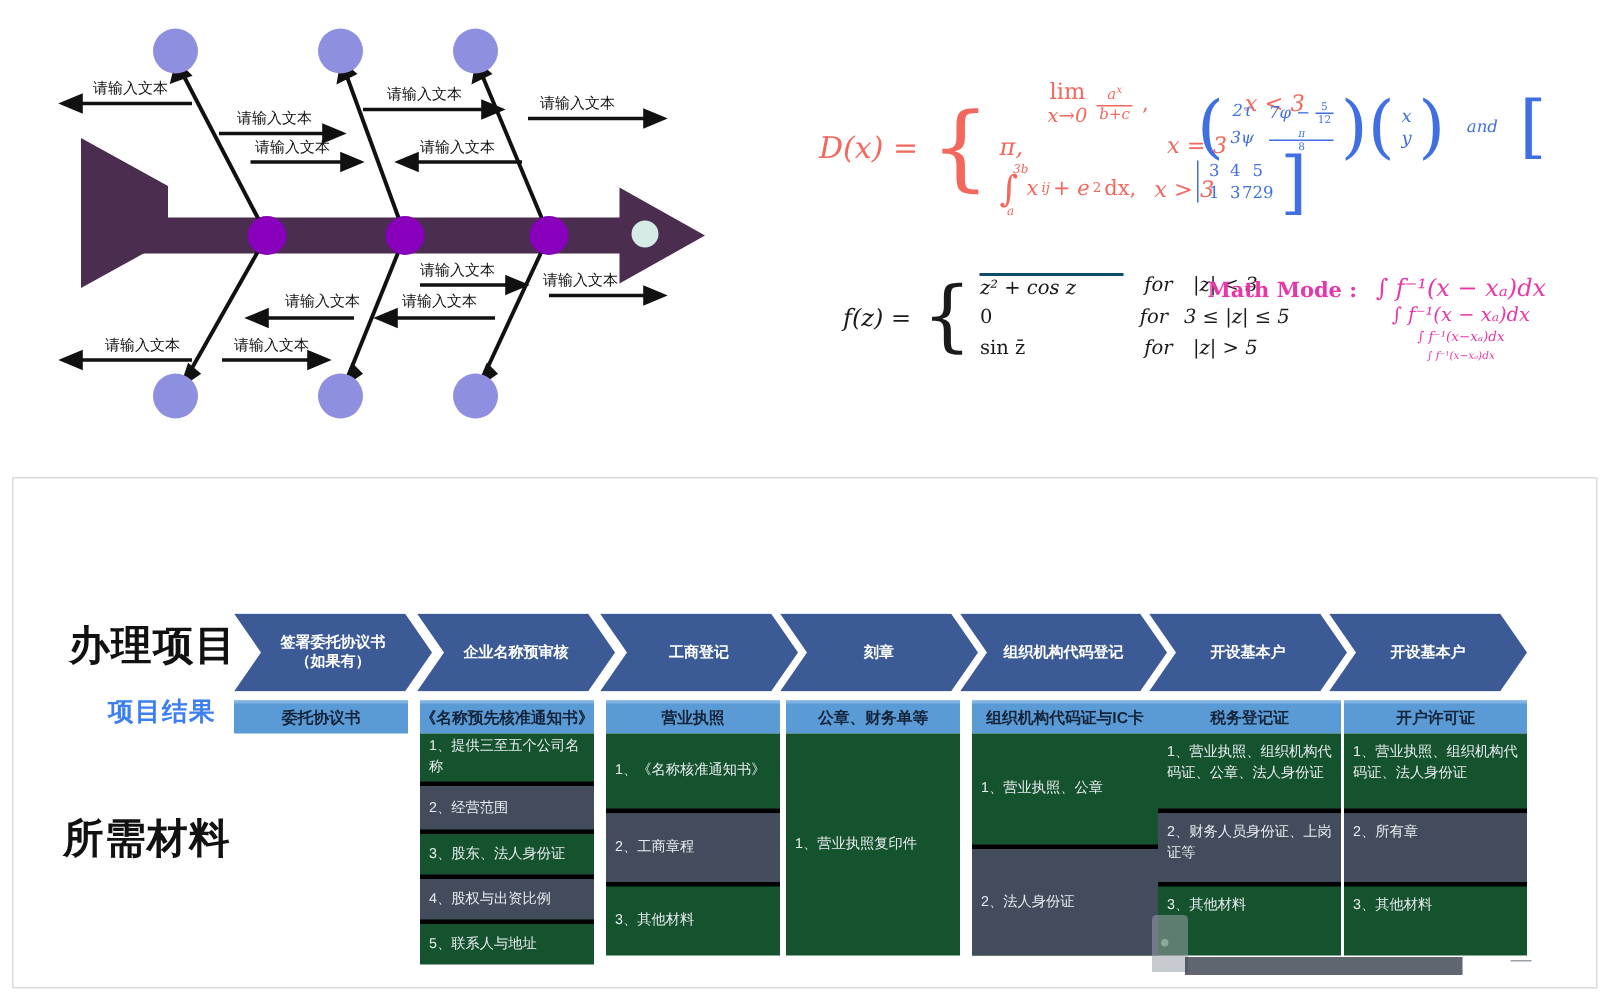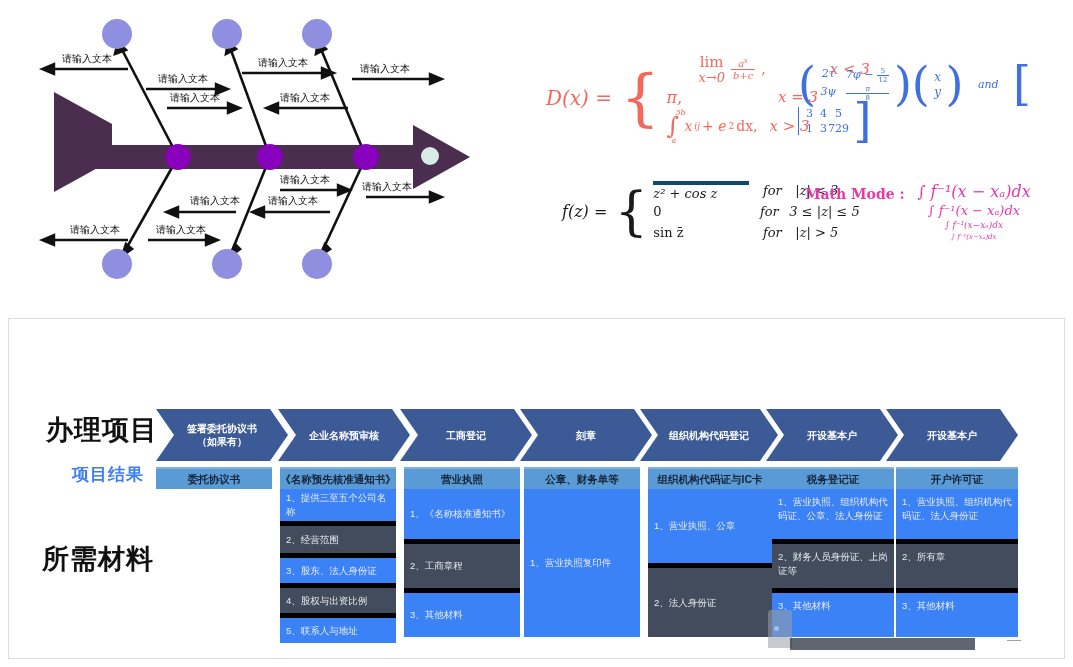--- a/index.html
+++ b/index.html
@@ -35,24 +35,24 @@
   .chev{position:absolute;height:52px;}
   .chev .shape{position:absolute;inset:0;background:#3c5b96;
      clip-path:polygon(0 0, calc(100% - 18px) 0, 100% 50%, calc(100% - 18px) 100%, 0 100%, 18px 50%);}
   .chev .txt{position:absolute;inset:0;display:flex;flex-direction:column;
      align-items:center;justify-content:center;color:#fff;font-size:10px;
      line-height:13px;font-weight:bold;text-align:center;padding:0 16px;box-sizing:border-box;}
   .col{position:absolute;top:467px;width:116px;}
   .col .rhead{height:22px;background:#5b9bd5;color:#14243a;font-size:10.5px;
      font-weight:bold;display:flex;align-items:center;justify-content:center;
      text-align:center;line-height:12px;border-top:2px solid #7fb3e3;box-sizing:border-box;}
-  .col .body{background:#3b82f6;}
+  .col .body{background:#14532d;}
   .cell{color:#e8ebf0;font-size:9.5px;line-height:14px;padding:6px 6px;
      box-sizing:border-box;display:flex;align-items:center;
-     border-top:5px solid #000000;}
+     border-top:3px solid #000000;}
   .cell:first-child{border-top:none;}
   .cell.alt{background:#434c5c;}
   .cell.ctr{justify-content:center;text-align:center;}
   .watermark{position:absolute;left:768px;top:610px;width:24px;height:38px;
      background:#9aa0a8;opacity:.55;border-radius:3px 3px 0 0;}
   .watermark:after{content:"";position:absolute;left:6px;top:16px;width:5px;height:5px;
      border-radius:50%;background:#f0f0f0;}
   .wmbar{position:absolute;left:790px;top:638px;width:185px;height:12px;
      background:#2b3340;opacity:.75;}
   .wmline{position:absolute;left:1007px;top:640px;width:14px;height:1px;background:#9aa0a8;}
@@ -226,21 +226,21 @@
       <span class="mr">729</span>
     </span>
     <span class="brace" style="font-size:46px;vertical-align:middle;line-height:.8;">]</span>
   </div>
 
   <div class="eq3" style="left:22px;top:180px;">
     <span class="mi" style="font-size:16px;vertical-align:middle;">f(z) =</span>
     <span class="brace" style="font-size:52px;vertical-align:middle;line-height:.78;margin:0 1px 0 3px;">{</span>
     <span class="casegrid" style="vertical-align:middle;">
       <span style="display:flex;align-items:center;height:21px;">
-        <span class="mi" style="font-size:13px;border-top:4px solid #0c4a6e;padding-top:1px;width:96px;">z² + cos z</span>
+        <span class="mi" style="font-size:13px;border-top:2px solid #0c4a6e;padding-top:1px;width:96px;">z² + cos z</span>
         <span class="mi" style="font-size:13px;width:46px;text-align:center;">for</span>
         <span class="mi" style="font-size:13px;white-space:nowrap;">|z| &lt; 3</span>
       </span>
       <span style="display:flex;align-items:center;height:21px;">
         <span class="mr" style="font-size:13px;width:96px;">0</span>
         <span class="mi" style="font-size:13px;width:40px;text-align:center;">for</span>
         <span class="mi" style="font-size:13px;white-space:nowrap;">3 ≤ |z| ≤ 5</span>
       </span>
       <span style="display:flex;align-items:center;height:21px;">
         <span class="mr" style="font-size:13px;width:96px;">sin z̄</span>

